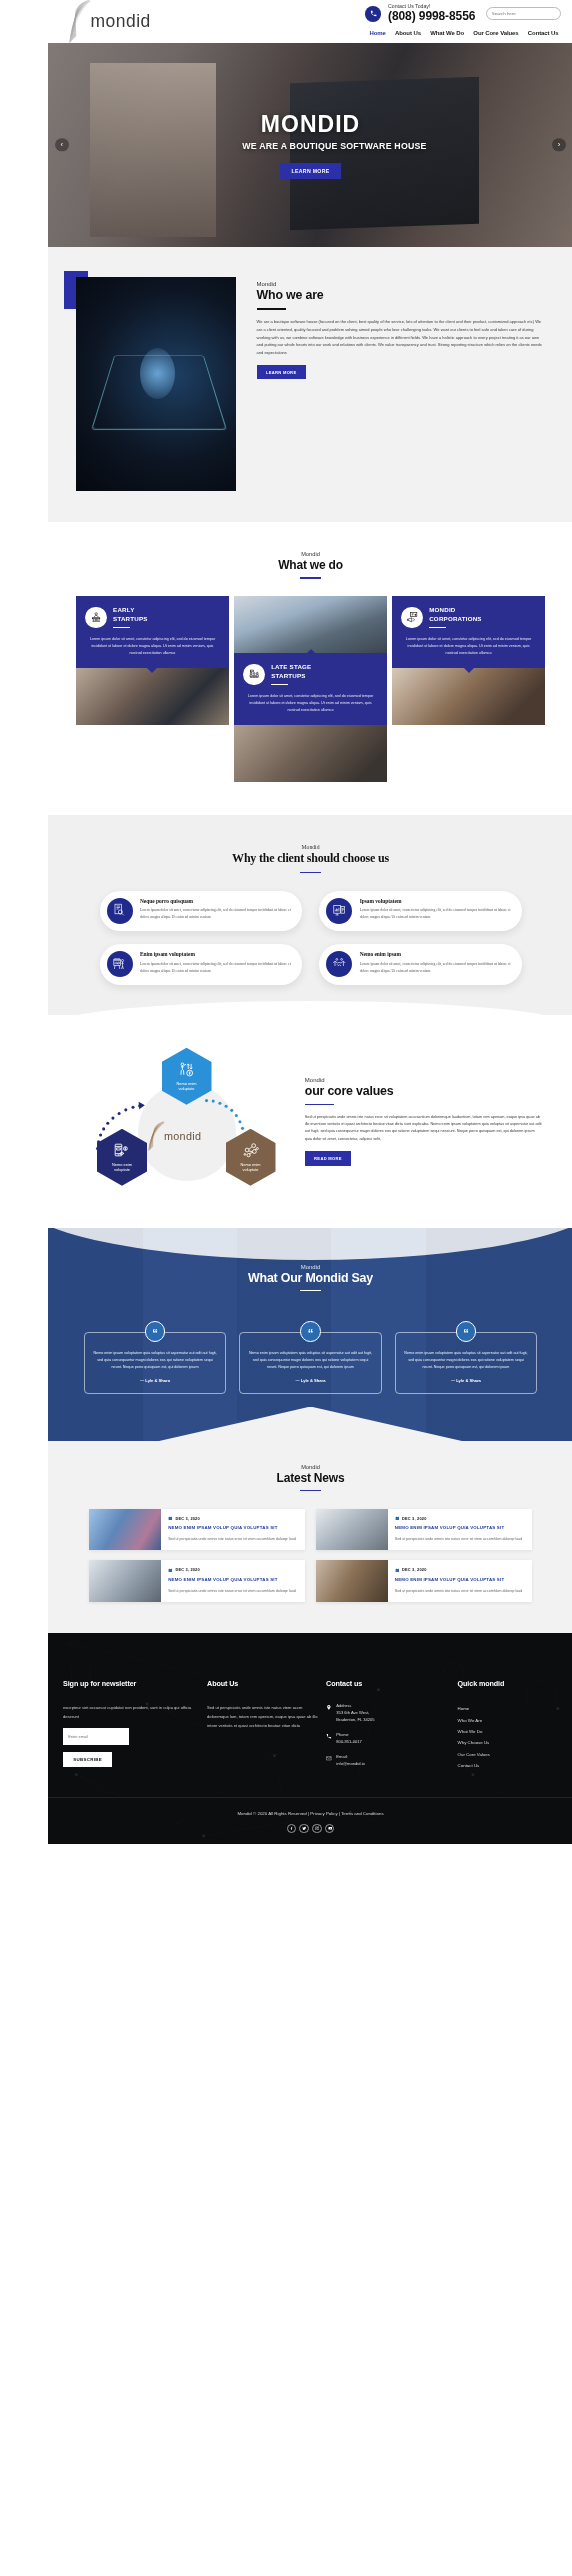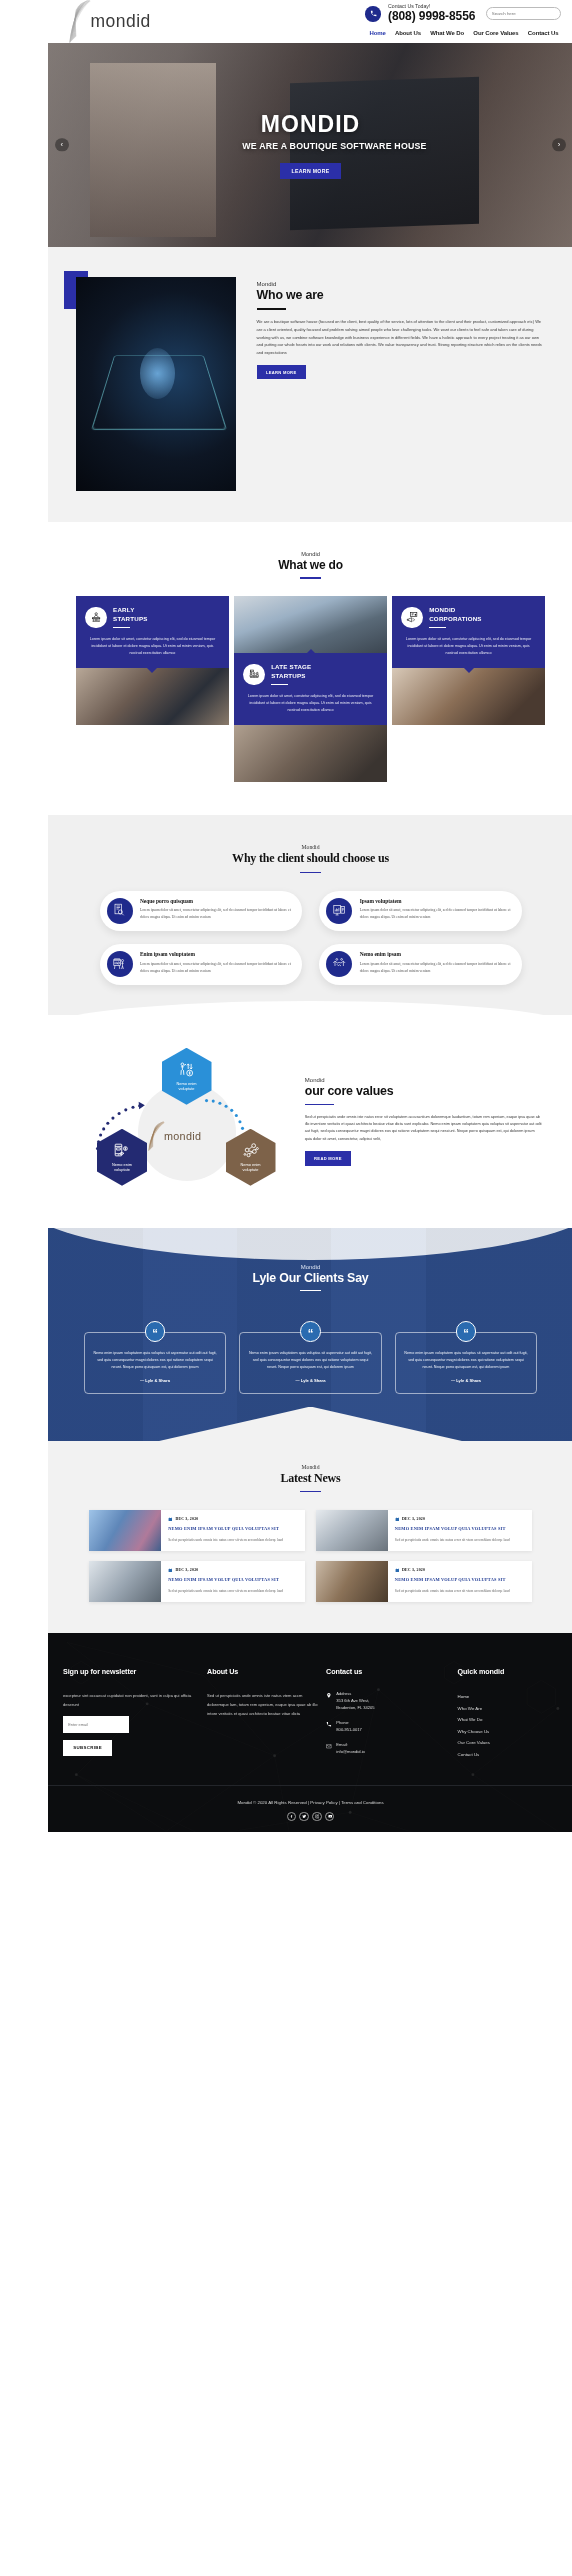--- a/index.html
+++ b/index.html
@@ -131,38 +131,38 @@
   .testi-head .rule { margin:5.2px auto 0; background:#fff; width:20.6px; }
   .testi-grid { position:relative; z-index:3; width:453px; margin:0 auto; display:grid; grid-template-columns:1fr 1fr 1fr; gap:13.4px; }
   .tcard { position:relative; padding-top:11.3px; }
   .quote-b { width:20.6px; height:20.6px; border-radius:50%; background:#2a6bb0; border:1.5px solid #fff; color:#fff; font-size:11.3px; font-weight:bold; display:flex; align-items:center; justify-content:center; margin:0 auto; position:relative; z-index:4; line-height:1; padding-top:4.1px; }
   .tbox { border:0.5px solid rgba(255,255,255,.55); border-radius:4.1px; margin-top:-9.3px; padding:16.5px 8.2px 9.3px; text-align:center; position:relative; }
   .tbox:before{content:"";position:absolute;left:50%;top:-0.5px;transform:translateX(-50%);width:17.5px;height:8.2px;background:#2d4a85;clip-path:polygon(0 100%,50% 0,100% 100%);}
   .tbox p { font-size:3.7px; line-height:1.9; color:#eef2fa; }
   .tbox .author { font-size:4.1px; font-weight:bold; color:#fff; margin-top:7.2px; }
 
   
-  .news { background:#f2f2f2; padding:23px 0 31px;font-family:Liberation Serif, serif; }
+  .news { background:#f2f2f2; padding:23px 0 31px; }
   .news-grid { width:443px; margin:0 auto; display:grid; grid-template-columns:1fr 1fr; gap:10.3px; }
   .ncard { background:#fff; display:flex; box-shadow:0 1px 3.6px rgba(0,0,0,.08); }
   .nimg { width:72px; flex:none; }
   .ni1 { background:linear-gradient(120deg,#9fc4e8,#5e86b8 40%,#b07a9a 75%,#3f5f8c); }
   .ni2 { background:linear-gradient(140deg,#e6eaee,#aab4be 45%,#6a737c); }
   .ni3 { background:linear-gradient(130deg,#dfe5ea,#9aa6b2 50%,#5b6670); }
   .ni4 { background:linear-gradient(120deg,#c9b9a6,#8b7258 45%,#4a3b2c); }
   .nbody { padding:7.2px 8.2px 7.2px 7.2px; }
   .ndate { font-size:3.9px; font-weight:bold; color:#111; letter-spacing:0.2px; display:flex; align-items:center; gap:2.6px; margin-bottom:4.1px; }
   .cal-ic { width:4.6px; height:4.6px; }
   .ntitle { font-size:4.4px; font-weight:bold; color:#1f3a93; line-height:1.5; letter-spacing:0.2px; margin-bottom:4.6px; }
   .nexc { font-size:3.6px; line-height:1.85; color:#666; }
 
   
   .footer { background:#0c0d0f; color:#e4e4e4; position:relative; overflow:hidden; padding:30px 0 0; }
   .foot-net { position:absolute; inset:0; opacity:.5; }
-  .foot-inner { position:relative; z-index:3; width:495px; margin:4px auto; display:grid; grid-template-columns:1.1fr 0.9fr 1fr 0.8fr; gap:6px; }
+  .foot-inner { position:relative; z-index:3; width:495px; margin:16px auto; display:grid; grid-template-columns:1.1fr 0.9fr 1fr 0.8fr; gap:6px; }
   .fh { font-size:7.2px; font-weight:bold; color:#fff; margin-bottom:15.5px; letter-spacing:-0.1px; }
   .fsmall { font-size:4.1px; line-height:2.2; color:#cfcfcf; }
   .nl-input { width:66px; height:16.5px; background:#fff; border:0; outline:0; margin-top:7.2px; padding:0 5.2px; font-size:3.9px; color:#666; font-family:"Liberation Sans",sans-serif; }
   .nl-btn { display:block; margin-top:7.2px; background:#fff; color:#111; border:0; font-size:4.4px; font-weight:bold; letter-spacing:0.3px; padding:5.2px 10.3px; cursor:pointer; }
   .crow { display:flex; gap:4.6px; margin-bottom:8.2px; align-items:flex-start; }
   .crow svg { width:5.7px; height:6.7px; fill:#fff; flex:none; margin-top:0.5px; }
   .crow .ct { font-size:4.1px; line-height:1.7; color:#dcdcdc; }
   .qlinks a { display:block; font-size:4.4px; color:#dcdcdc; text-decoration:none; line-height:2.6; }
   .fbottom { position:relative; z-index:3; margin-top:20.6px; border-top:0.5px solid #23252a; text-align:center; padding:13.4px 0 11.3px; }
   .fbottom .cp { font-size:4.4px; color:#d8d8d8; }
@@ -502,21 +502,21 @@
         <div class="core-text">Sed ut perspiciatis unde omnis iste natus error sit voluptatem accusantium doloremque laudantium, totam rem aperiam, eaque ipsa quae ab illo inventore veritatis et quasi architecto beatae vitae dicta sunt explicabo. Nemo enim ipsam voluptatem quia voluptas sit aspernatur aut odit aut fugit, sed quia consequuntur magni dolores eos qui ratione voluptatem sequi nesciunt. Neque porro quisquam est, qui dolorem ipsum quia dolor sit amet, consectetur, adipisci velit,</div>
         <button class="btn-primary">READ MORE</button>
       </div>
     </div>
   </div>
 
   <div class="testi">
     <div class="testi-bgfaces"></div>
     <div class="testi-head">
       <div class="eyebrow">Mondid</div>
-      <div class="sec-title">Lyle Our Clients Say</div>
+      <div class="sec-title">What Our Mondid Say</div>
       <div class="rule white"></div>
     </div>
     <div class="testi-grid">
       <div class="tcard">
         <div class="quote-b">“</div>
         <div class="tbox">
           <p>Nemo enim ipsam voluptatem quia voluptas sit aspernatur aut odit aut fugit, sed quia consequuntur magni dolores eos qui ratione voluptatem sequi neunt. Neque porro quisquam est, qui dolorem ipsum</p>
           <div class="author">— Lyle &amp; Shara</div>
         </div>
       </div>

